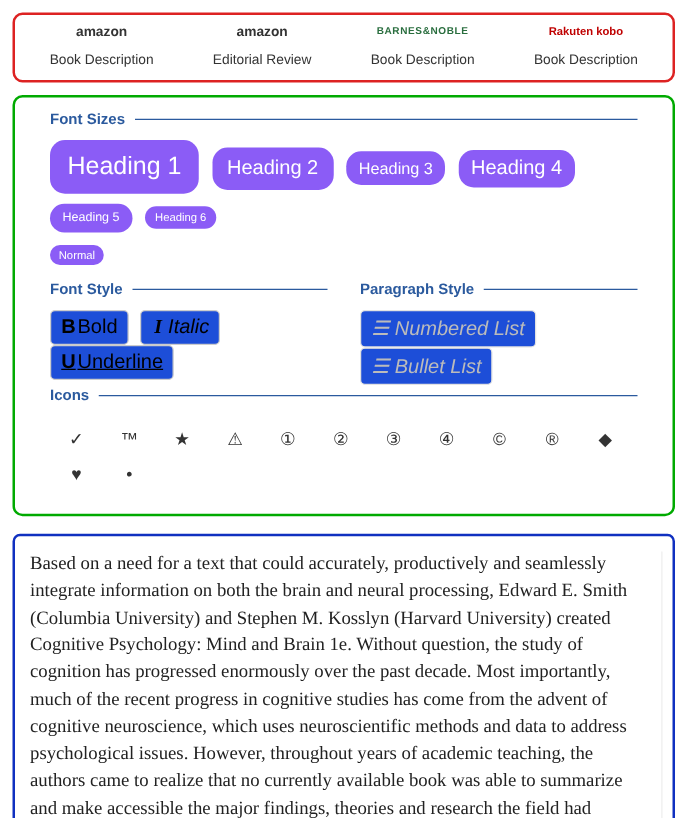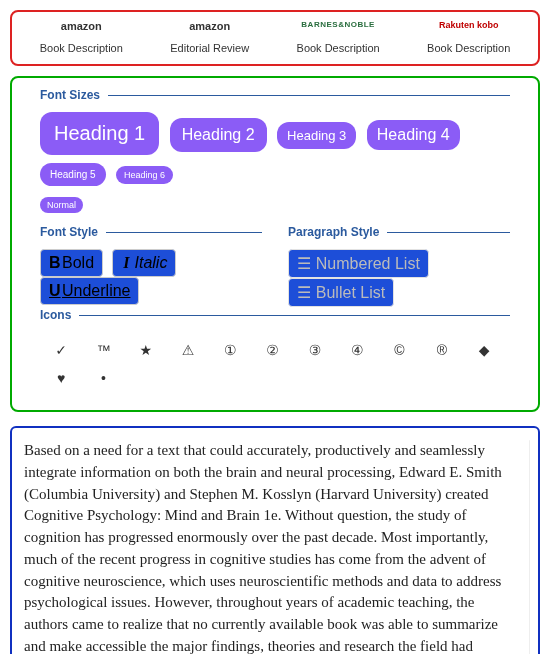--- a/index.html
+++ b/index.html
@@ -22,21 +22,21 @@
 .h2 { font-size: 16px; padding: 8px 12px; text-align: right; }
 .h3 { font-size: 13px; }
 .h4 { font-size: 16px; }
 .h5 { font-size: 10px; }
 .h6 { font-size: 9px; padding: 4px 8px; }
 .hn { font-size: 9px; padding: 3px 7px; }
 
 .row { display: flex; }
 .col { flex: 1; }
 .style-btn { border: 1px solid #ccc; border-radius: 4px; background: #1d4ed8; padding: 4px 8px; font-size: 16px; margin-right: 5px; cursor: pointer; }
-.style-btn.disabled { color: #bbb; border-color: #e2e2e2; cursor: default; }
+.style-btn.disabled { color: #bbb; border-color: #e2e2e2; cursor: default; font-style: italic; }
 .icon-letter { font-weight: bold; margin-right: 3px; display: inline-block; width: 10px; }
 
 .icons-row { display: flex; flex-wrap: wrap; padding: 4px 0; }
 .icon-cell { width: 9%; text-align: center; font-size: 14px; padding: 6px 0; cursor: pointer; color: #333; }
 
 .editor-box { border: 2px solid #1030c0; border-radius: 6px; margin-top: 14px; padding: 12px 8px 12px 12px; position: relative; display: flex; }
 .editor-text { font-family: Georgia, serif; font-size: 15px; line-height: 1.45; color: #222; overflow-y: auto; height: 230px; padding-right: 8px; }
 .scrollbar { width: 12px; background: #eee; border-radius: 2px; margin-left: 4px; position: relative; }
 .scrollbar .thumb { background: #bbb; border-radius: 2px; position: absolute; left: 1px; right: 1px; top: 2px; height: 120px; }
 </style>

